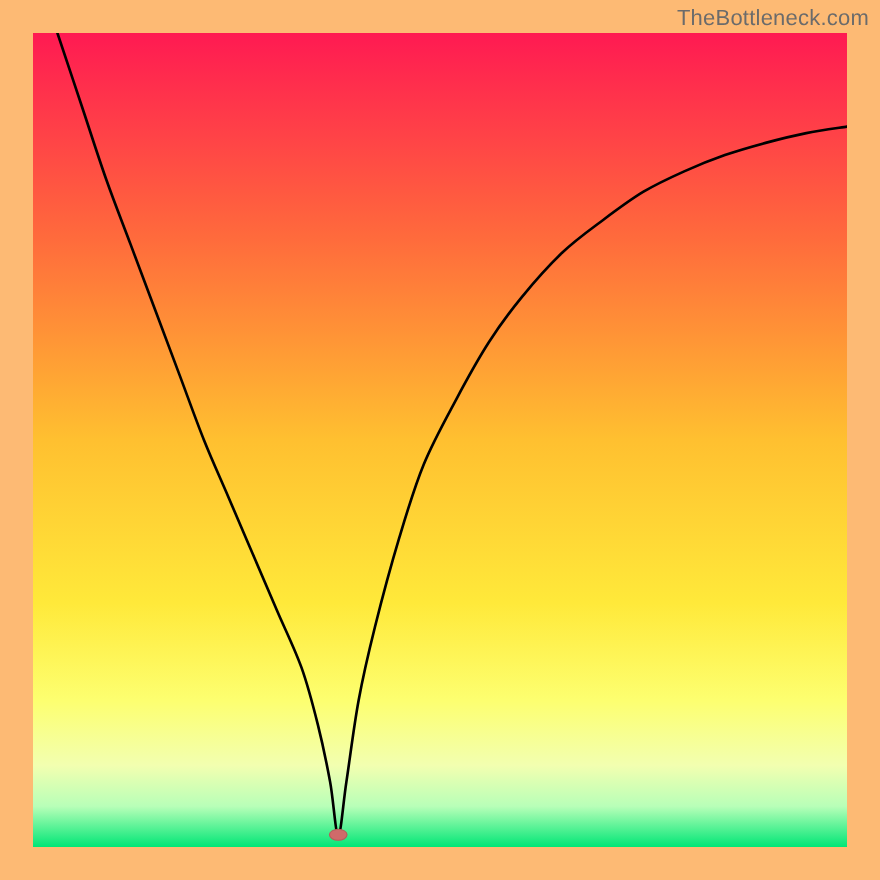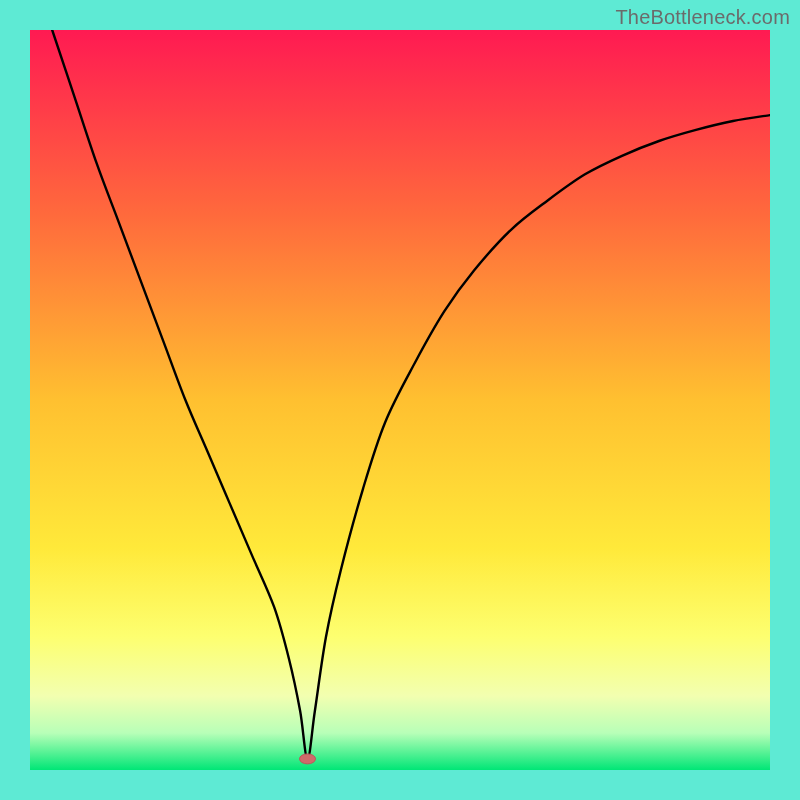--- a/index.html
+++ b/index.html
@@ -8,21 +8,21 @@
     width: 800px;
     height: 800px;
     background: #000;
     font-family: Arial, Helvetica, sans-serif;
     overflow: hidden;
   }
   .frame {
     position: relative;
     width: 800px;
     height: 800px;
-    background: #5eead4;
+    background: #fdba74;
   }
   .watermark {
     position: absolute;
     top: 6px;
     right: 10px;
     color: #6b6b6b;
     font-size: 20px;
     font-weight: 500;
     letter-spacing: 0.2px;
     z-index: 10;

